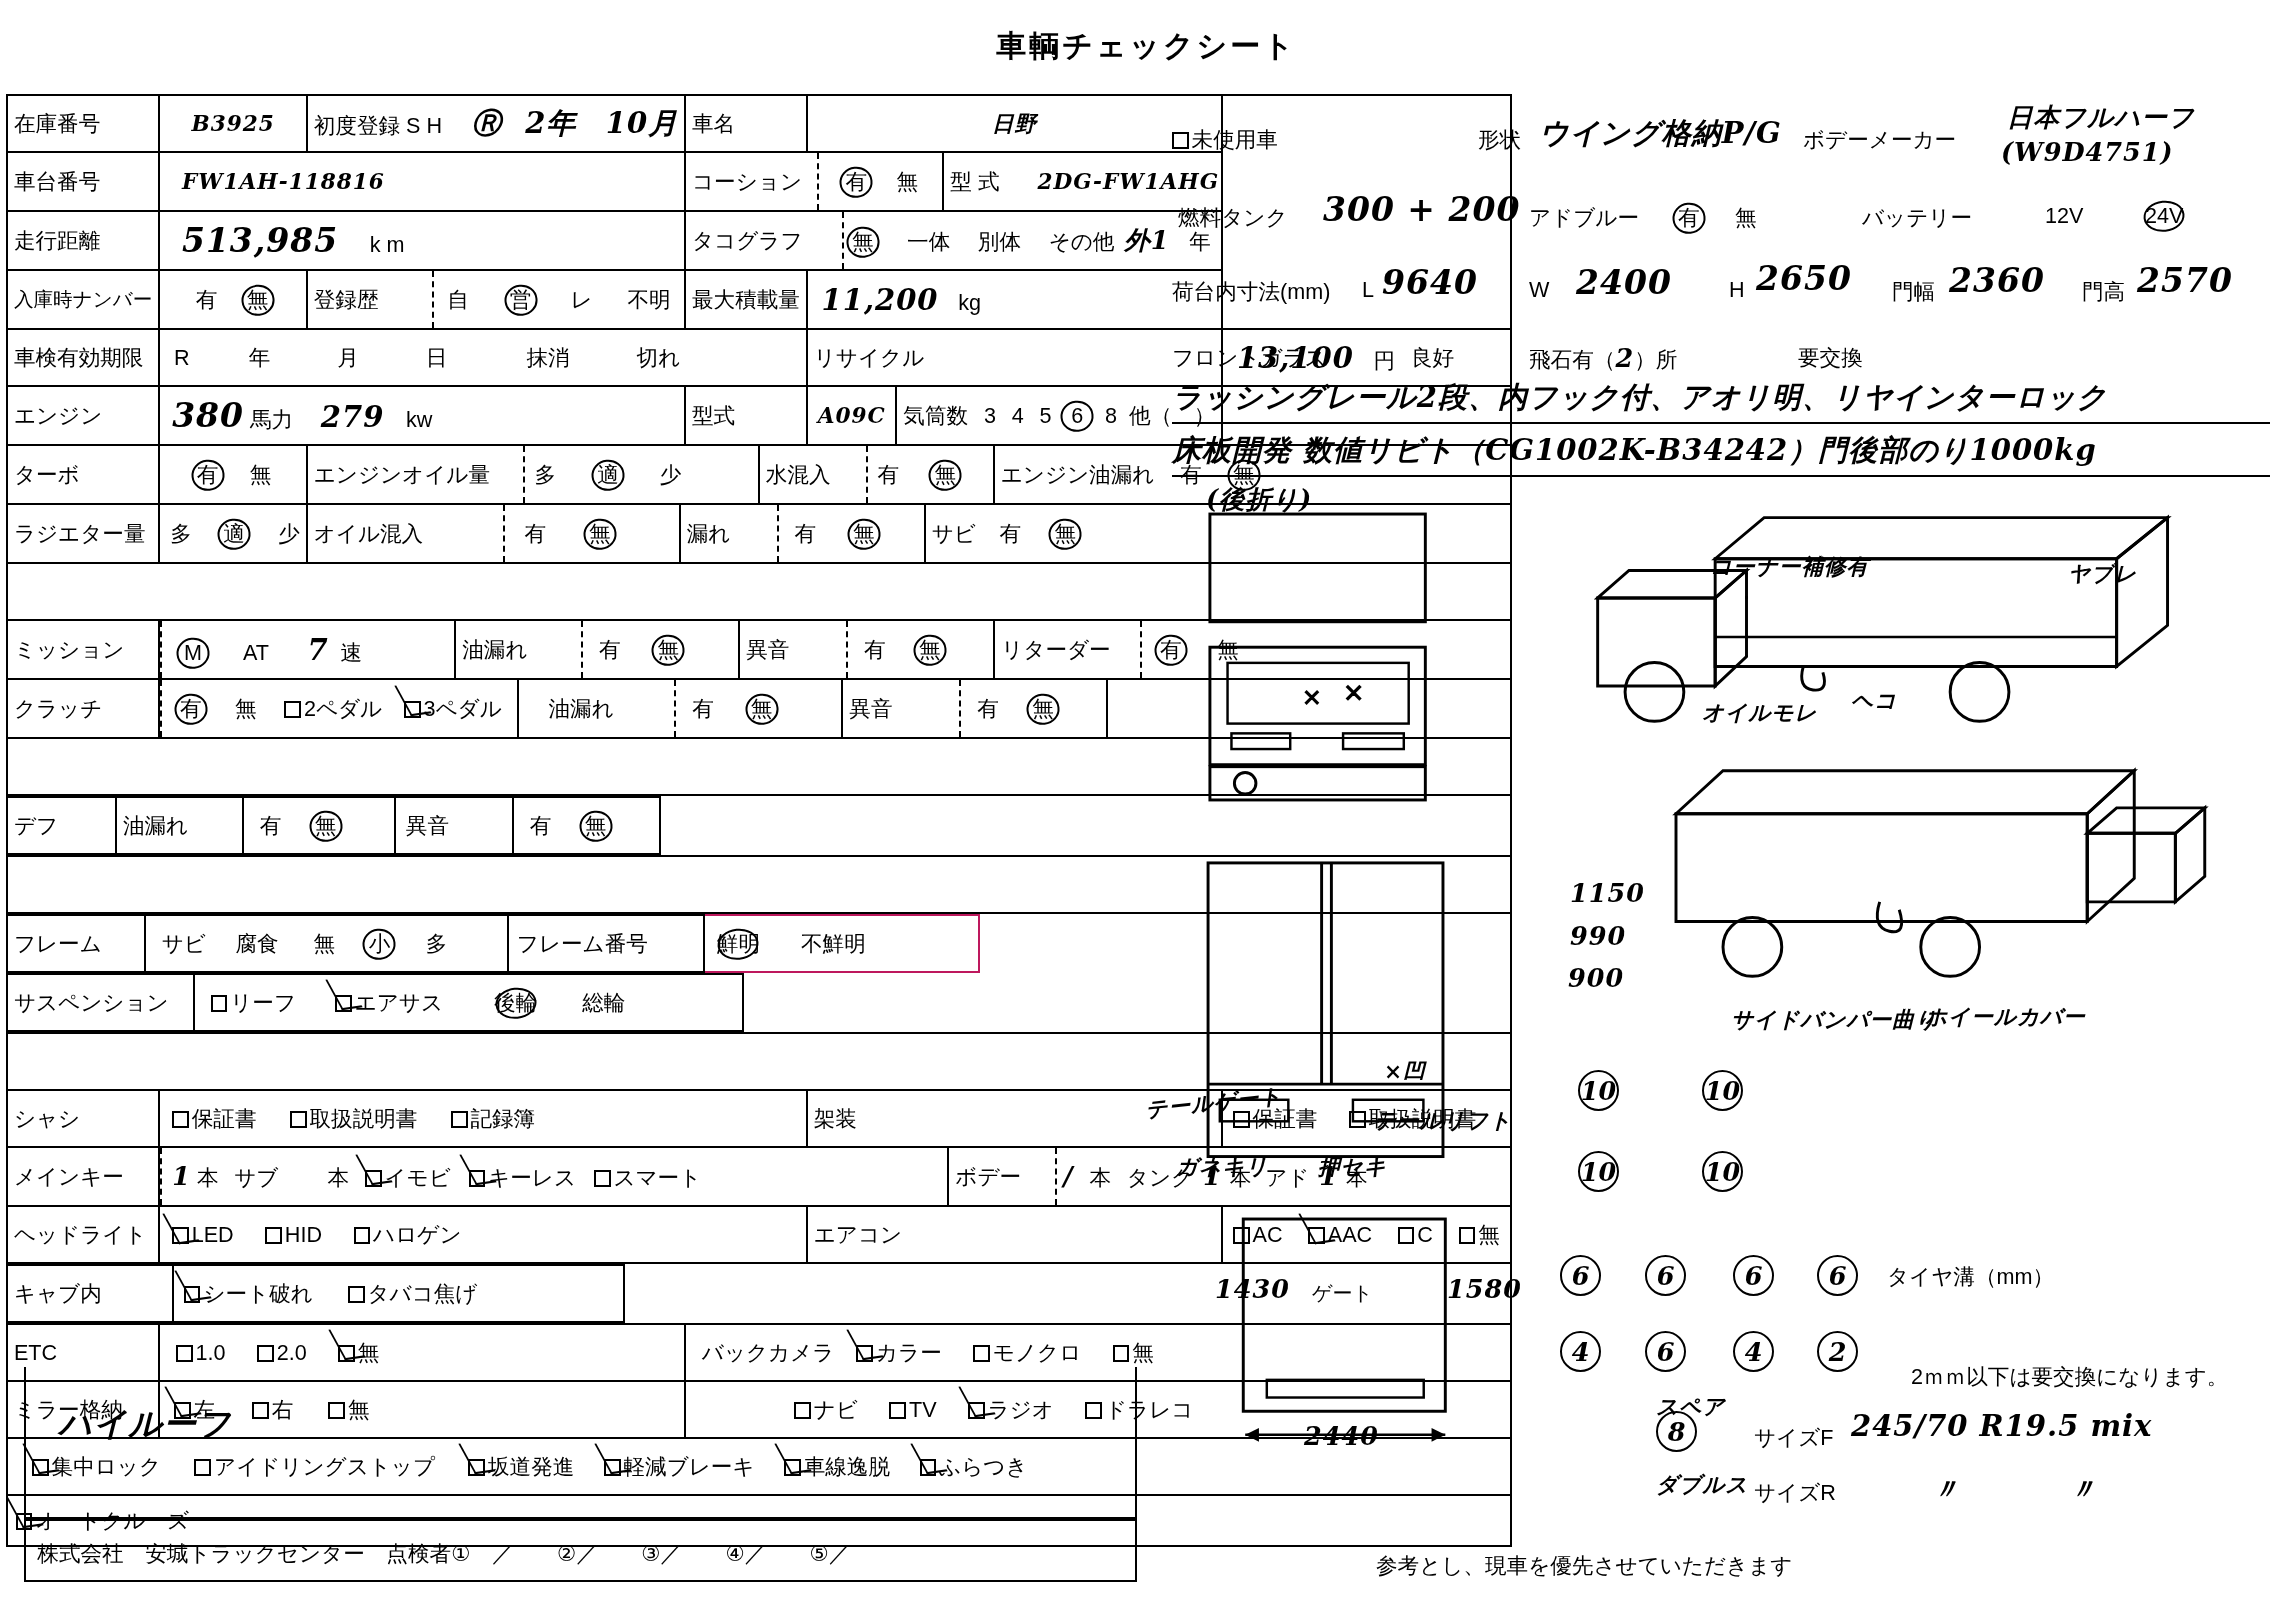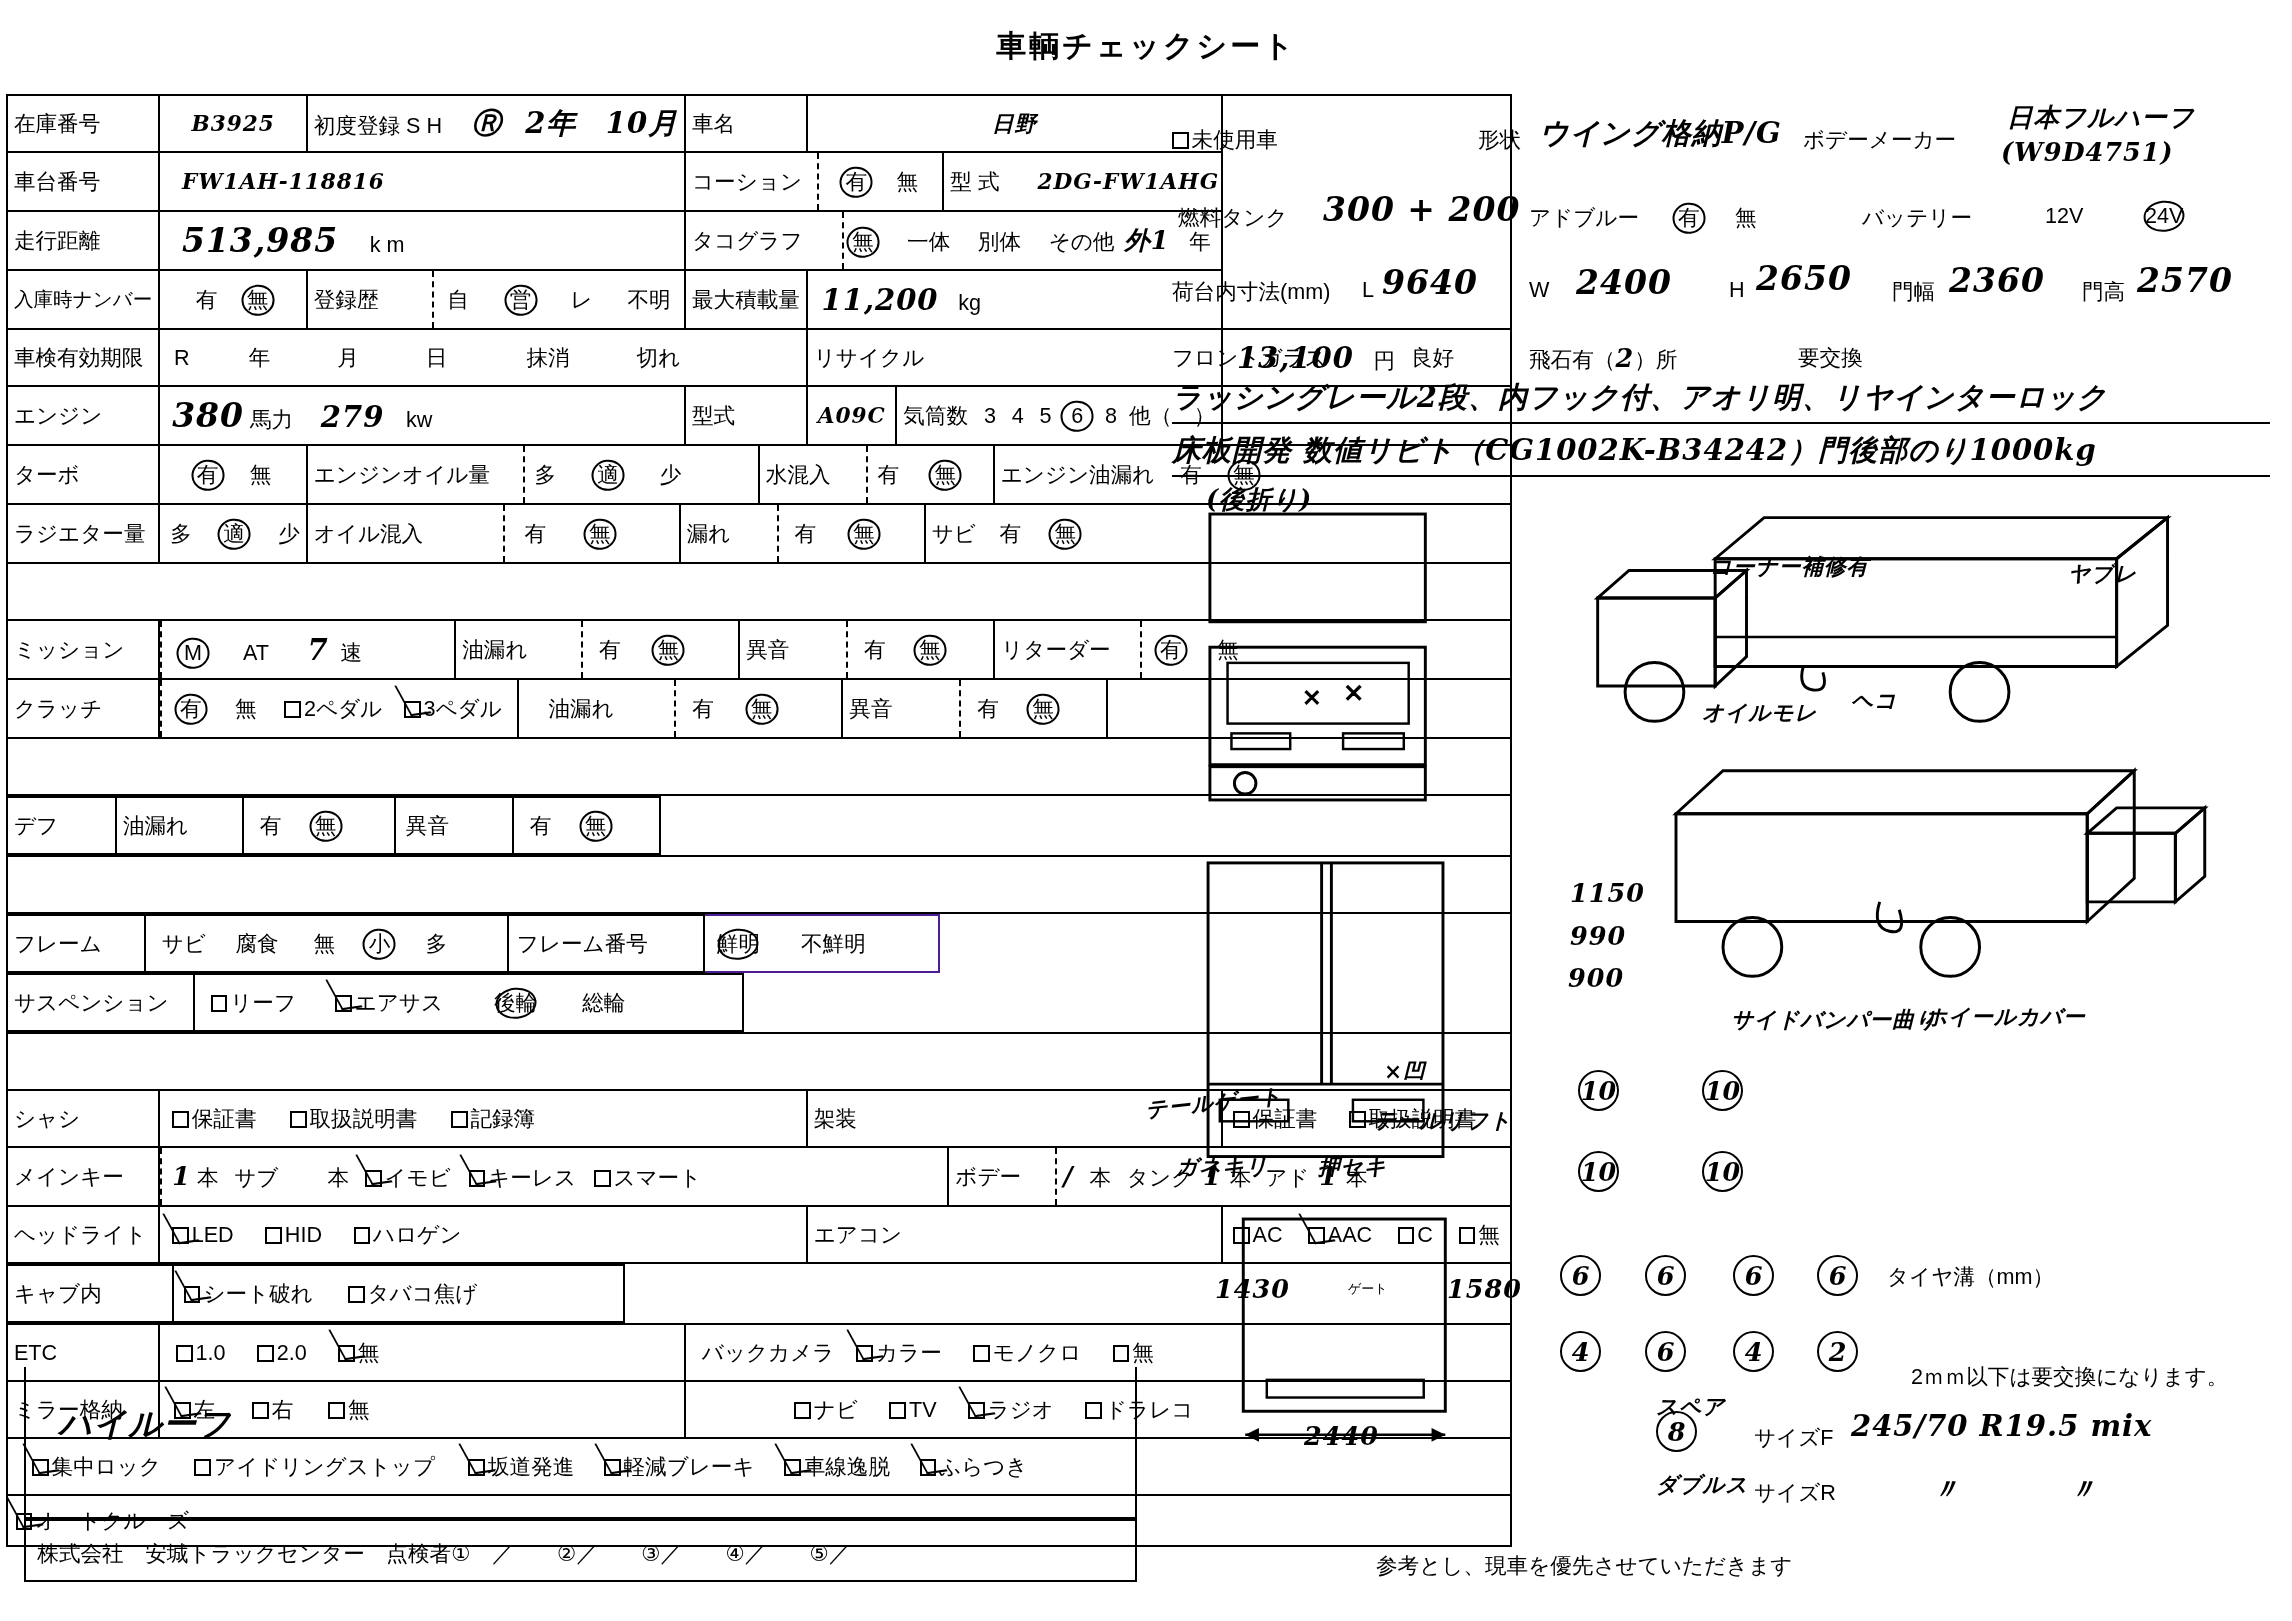--- a/index.html
+++ b/index.html
@@ -433,21 +433,21 @@
               <tr>
           <td style="border:2px solid #000;border-left:none;width:137px;padding:2px 5.9px;height:57px" class="lbl">フレーム</td>
           <td style="border:2px solid #000;width:363px;padding:2px 15.7px">
             <span>サビ</span>
             <span style="margin-left:23.5px">腐食</span>
             <span style="margin-left:29px">無</span>
             <span class="circ" style="margin-left:25.5px">小</span>
             <span style="margin-left:27.4px">多</span>
           </td>
           <td style="border:2px solid #000;width:196px;padding:2px 7.8px" class="lbl">フレーム番号</td>
-          <td style="border:2px solid #4c1d95;width:235px;padding:2px 9.8px">
+          <td style="border:2px solid #be185d;width:275px;padding:2px 9.8px">
             <span class="circ wide">鮮明</span>
             <span style="margin-left:33px">不鮮明</span>
           </td>
           <td style="border:none"></td>
         </tr>
       </tbody>
           </table>
     </td>
   </tr>
 
@@ -679,21 +679,21 @@
 <div class="rhw hw hw-s" style="left:1384px;top:1057px;">×凹</div>
 
 <svg class="dr" style="left:1206px; top:1215px;" width="255" height="265" viewBox="0 0 260 270">
   <rect x="38" y="4" width="206" height="196" fill="none" stroke="#000" stroke-width="3"></rect>
   <rect x="62" y="168" width="160" height="18" fill="none" stroke="#000" stroke-width="2.5"></rect>
   <line x1="40" y1="224" x2="244" y2="224" stroke="#000" stroke-width="2.5"></line>
   <path d="M40 224 l14 -7 v14 z" fill="#000"></path>
   <path d="M244 224 l-14 -7 v14 z" fill="#000"></path>
 </svg>
 <div class="rhw hw hw-m" style="left:1215px;top:1274px;">1430</div>
-<div class="rtxt" style="left:1348px;top:1280px;font-size:13px">ゲート</div>
+<div class="rtxt" style="left:1312px;top:1280px;font-size:20px">ゲート</div>
 <div class="rhw hw hw-m" style="left:1447px;top:1274px;">1580</div>
 <div class="rhw hw hw-m" style="left:1304px;top:1421px;">2440</div>
 
 <svg class="dr" style="left:1568px; top:500px;" width="686" height="235" viewBox="0 0 700 240">
 
   <path d="M30 100 L30 190 L150 190 L150 100 Z" fill="none" stroke="#000" stroke-width="3"></path>
   <path d="M30 100 L62 72 L182 72 L150 100 Z" fill="none" stroke="#000" stroke-width="3"></path>
   <path d="M150 100 L182 72 L182 160 L150 190 Z" fill="none" stroke="#000" stroke-width="3"></path>
 
   <path d="M150 60 L150 170 L560 170 L560 60 Z" fill="none" stroke="#000" stroke-width="3"></path>

